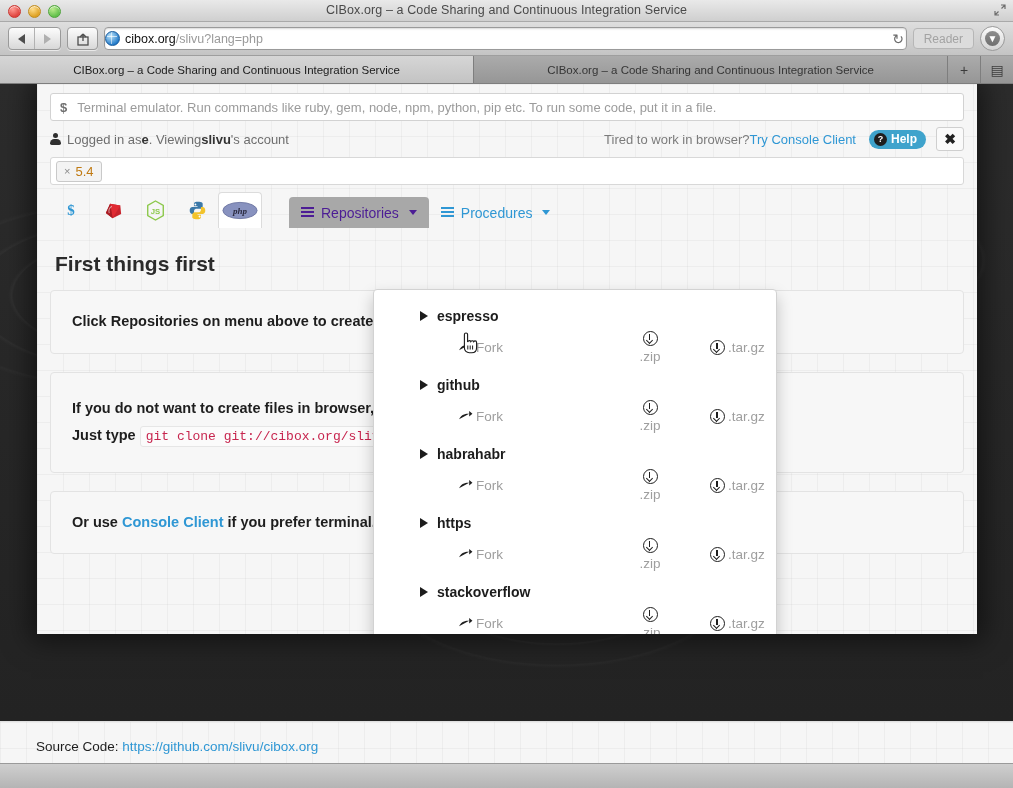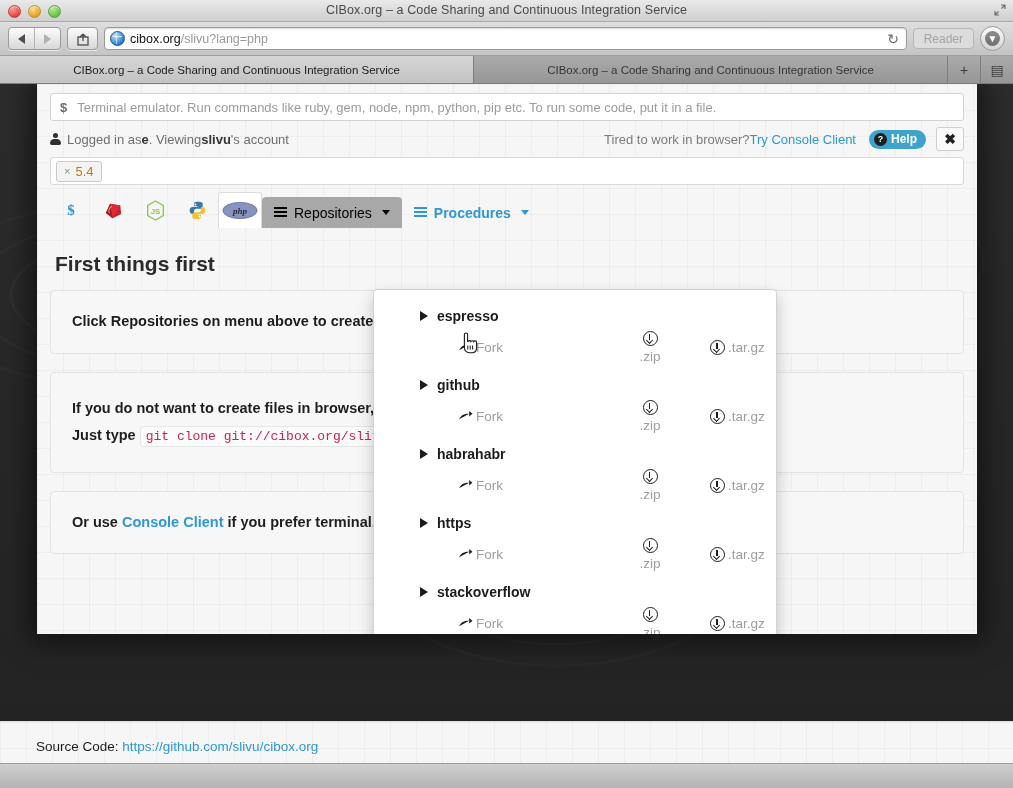--- a/index.html
+++ b/index.html
@@ -38,21 +38,21 @@
   .nav-btn{width:25px;display:flex;align-items:center;justify-content:center;cursor:default;}
   .nav-btn + .nav-btn{border-left:1px solid #b2b2b2;}
   .tri{width:0;height:0;border-top:5px solid transparent;border-bottom:5px solid transparent;}
   .tri-l{border-right:7px solid #4d4d4d;}
   .tri-r{border-left:7px solid #b0b0b0;}
   .sq-btn{width:29px;height:21px;border:1px solid #9a9a9a;border-radius:4px;
     background:linear-gradient(#fcfcfc,#d8d8d8);display:flex;align-items:center;justify-content:center;
     box-shadow:0 1px 0 rgba(255,255,255,.6);}
   .urlbar{
     flex:1;height:21px;background:#fff;border:1px solid #9a9a9a;border-radius:4px;
-    display:flex;align-items:center;padding:0 5px;box-shadow:inset 0 1px 2px rgba(0,0,0,.16);
+    display:flex;align-items:center;padding:0 0;box-shadow:inset 0 1px 2px rgba(0,0,0,.16);
     font-size:12.5px;min-width:0;
   }
   .favicon{width:13px;height:13px;border-radius:50%;margin-right:5px;flex:0 0 13px;
     background:radial-gradient(circle at 35% 30%,#bfe6fb,#1f78c8 75%);
     border:1px solid #15599c;position:relative;overflow:hidden;}
   .favicon:before{content:"";position:absolute;left:1px;top:4px;width:10px;height:1px;background:rgba(255,255,255,.65);}
   .favicon:after{content:"";position:absolute;left:5px;top:0;width:1px;height:12px;background:rgba(255,255,255,.55);}
   .url-host{color:#111;}
   .url-path{color:#9a9a9a;}
   .reload{width:15px;text-align:center;color:#6a6a6a;font-size:14px;margin-left:4px;flex:0 0 15px;}
@@ -149,22 +149,22 @@
 
   .ico-sh{color:#2f97d4;font-weight:bold;font-size:15px;font-family:"Liberation Serif",serif;}
   .ico-ruby{width:19px;height:17px;}
   .ico-node{width:19px;height:21px;}
   .ico-py{width:19px;height:19px;}
   .ico-php{width:36px;height:19px;}
 
   .menubtn{
     height:31px;display:flex;align-items:center;gap:7px;padding:0 12px;font-size:14px;border-radius:4px 4px 0 0;
   }
-  .menubtn.active{background:#a8a8a8;color:#000000;}
-  .menubtn.plain{color:#2f97d4;font-weight:bold;}
+  .menubtn.active{background:#a8a8a8;color:#4c1d95;margin-left:27px;}
+  .menubtn.plain{color:#2f97d4;}
   .menubtn.dark{color:#1b1b1b;}
   .list-ico{display:inline-block;width:13px;height:11px;position:relative;flex:0 0 13px;}
   .list-ico i{position:absolute;left:0;width:13px;height:2px;background:currentColor;display:block;}
   .caret{width:0;height:0;border-left:4.5px solid transparent;border-right:4.5px solid transparent;border-top:5px solid currentColor;margin-left:3px;}
 
   
   .content{padding:0 13px;position:relative;}
   h1.sec{font-size:21px;color:#2b2b2b;margin:24px 0 14px 5px;font-weight:bold;}
   .well{
     background:#f7f7f7;border:1px solid #e3e3e3;border-radius:4px;padding:17px 21px;margin-bottom:18px;

